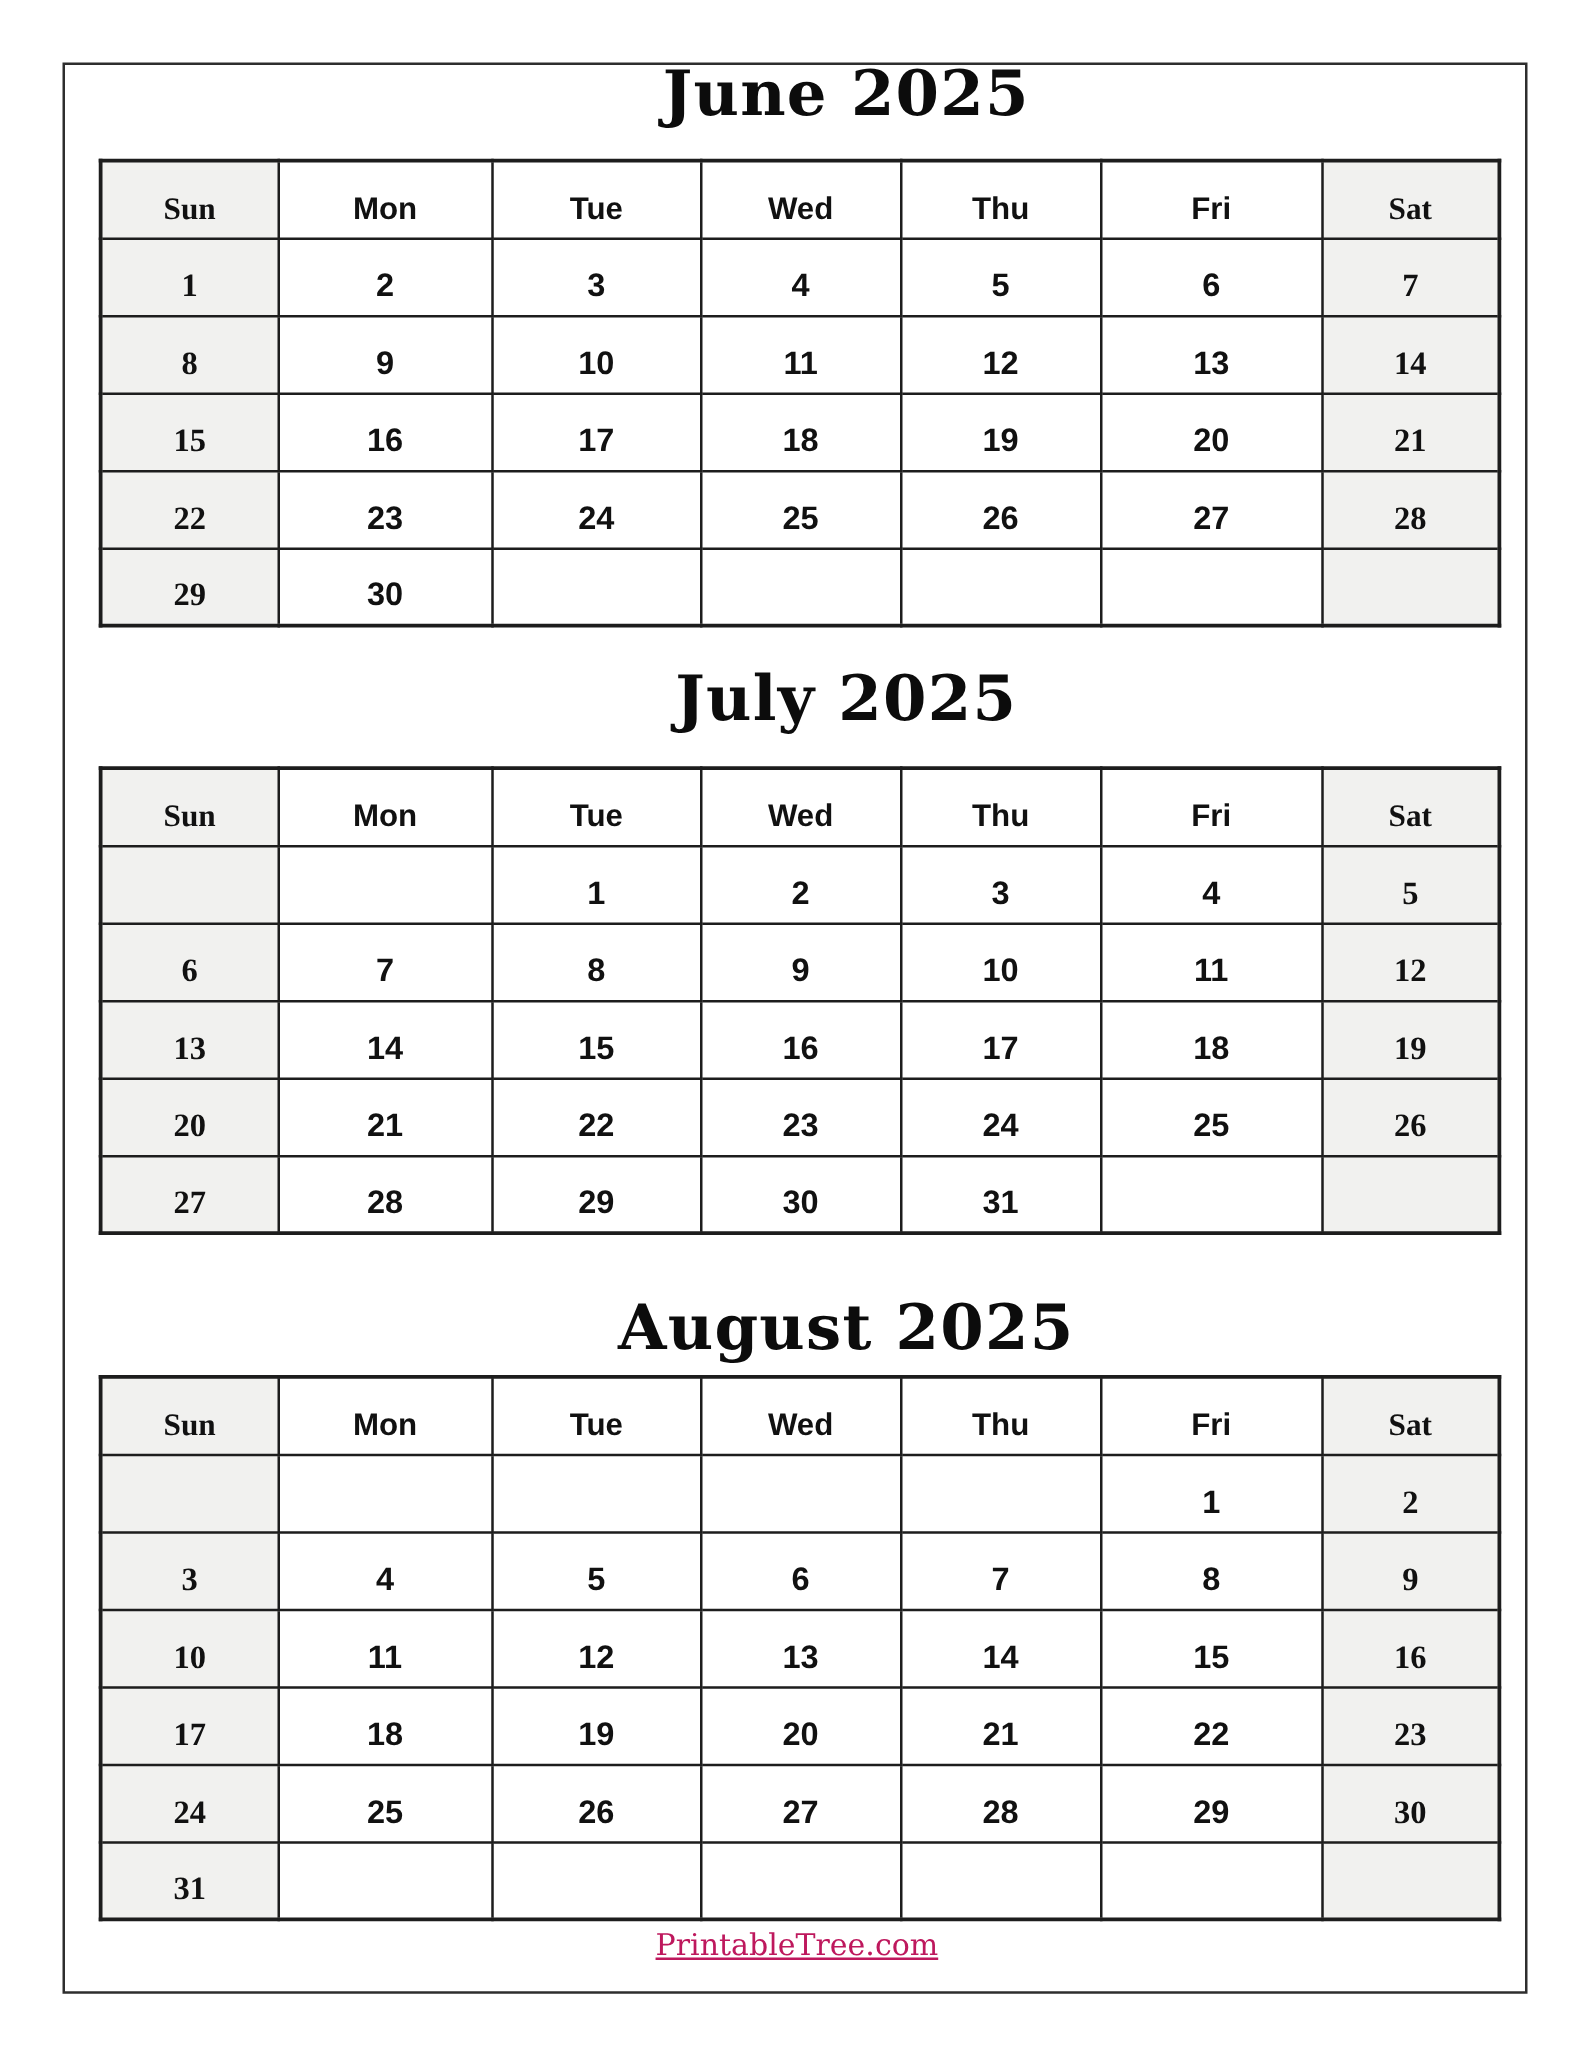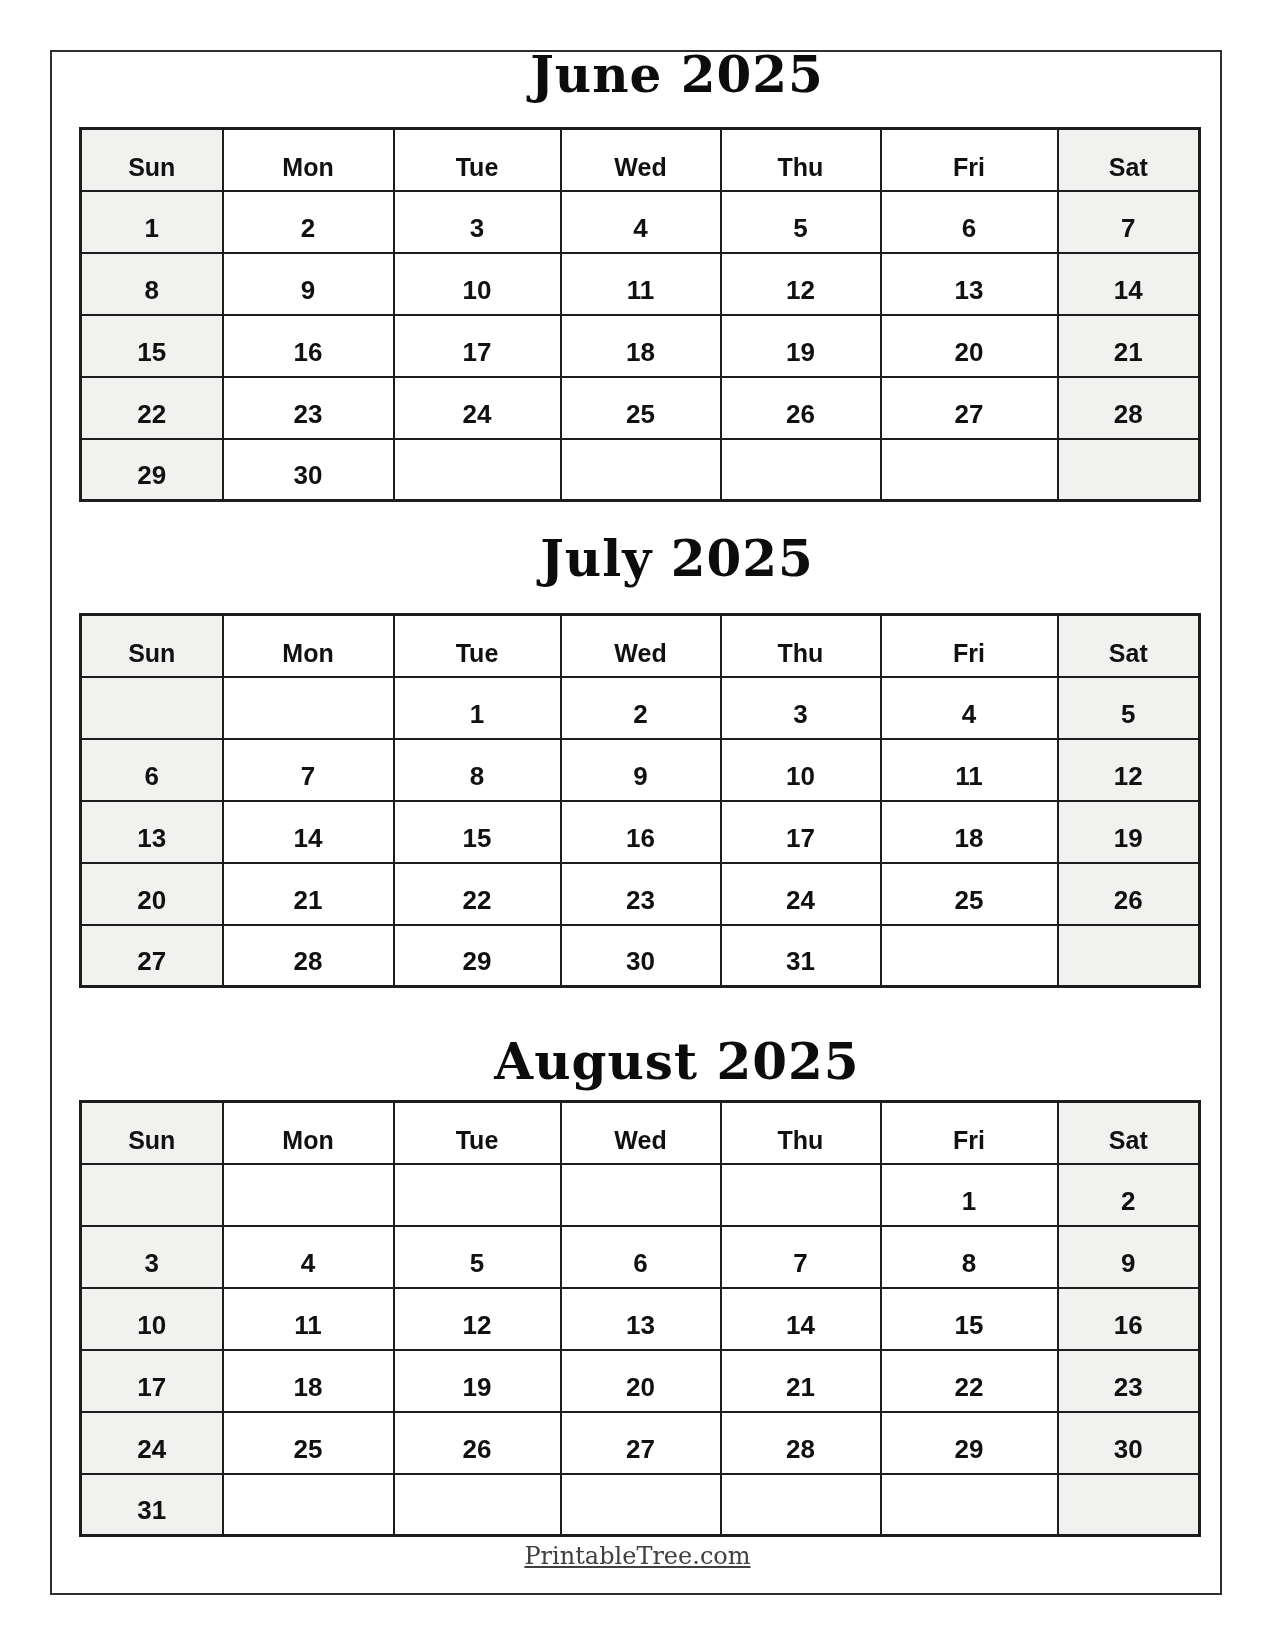--- a/index.html
+++ b/index.html
@@ -25,27 +25,27 @@
   }
   .cal-june{top:127px;}
   .cal-july{top:613px;}
   .cal-august{top:1100px;}
   table.cal th, table.cal td{
     border:2px solid #1d1d1d;height:62px;vertical-align:bottom;
     text-align:center;padding:0 0 8px 0;font-weight:bold;
     font-size:26px;color:#111111;box-sizing:border-box;
   }
   table.cal th{font-size:25px;}
-  .we{background:#f1f1ef;color:#b51d1d;}
+  .we{background:#f1f1ef;color:#b51d1d;font-family:Liberation Serif, serif;}
   th.we{color:#b51d1d;}
   .footer{
     position:absolute;top:1542px;left:0;width:1275px;text-align:center;
   }
   .footer a{
-    font-family:"DejaVu Serif",serif;font-size:24px;color:#404040;
+    font-family:"DejaVu Serif",serif;font-size:24px;color:#be185d;
     text-decoration:underline;cursor:pointer;
   }
 </style>
 </head>
 <body>
 
 <div class="page">
 
   <div class="frame"></div>
 

